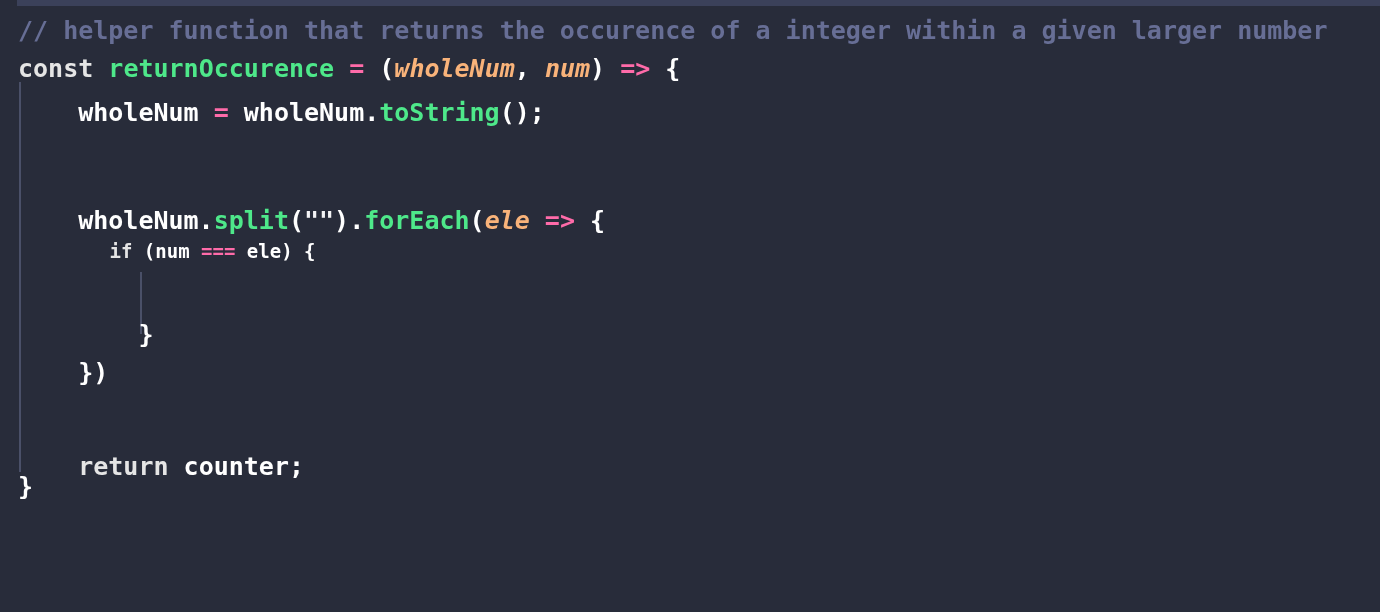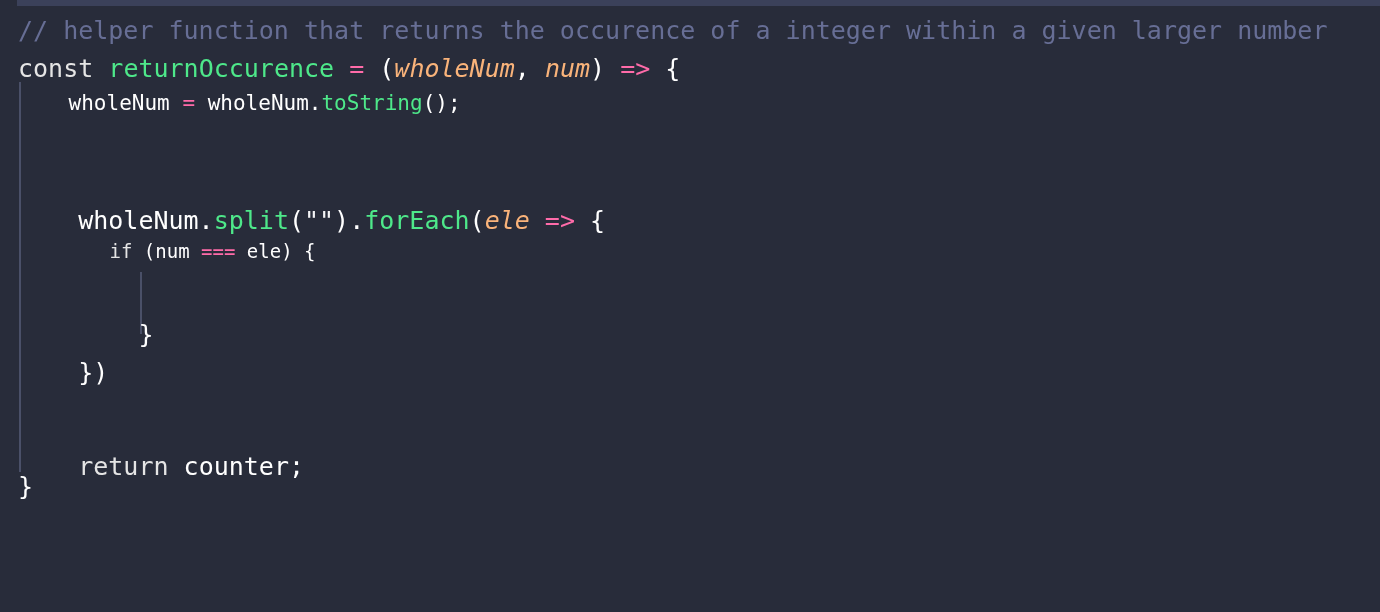--- a/index.html
+++ b/index.html
@@ -14,20 +14,21 @@
     overflow: hidden;
     font-family: "DejaVu Sans Mono", "Liberation Mono", monospace;
   }
 
   #editor {
     position: relative;
     width: 1380px;
     height: 548px;
     background: #282c3a;
     overflow: hidden;
+    font-weight: bold;
   }
 
   
   #top-scrollbar {
     position: absolute;
     left: 17px;
     top: 0px;
     width: 1363px;
     height: 6px;
     background: #3b415a;
@@ -76,21 +77,21 @@
 
 <div id="editor" style="background: rgb(40, 44, 58);">
 
   <div id="top-scrollbar" style="background: rgb(59, 65, 90);"></div>
 
   <div id="code-surface">
       <div class="indent-guide" style="left: 19px; top: 76px; height: 390px; background: rgb(74, 80, 104);"></div>
       <div class="indent-guide" style="left: 140px; top: 266px; height: 62px; background: rgb(74, 80, 104);"></div>
       <div class="code-line" style="top: 6px; font-size: 25px; line-height: 38px;"><span class="tok-comment">// helper function that returns the occurence of a integer within a given larger number</span></div>
       <div class="code-line" style="top: 44px; font-size: 25px; line-height: 38px;"><span class="tok-keyword">const</span><span class="tok-plain"> </span><span class="tok-func">returnOccurence</span><span class="tok-plain"> </span><span class="tok-operator">=</span><span class="tok-punct"> (</span><span class="tok-param">wholeNum</span><span class="tok-punct">, </span><span class="tok-param">num</span><span class="tok-punct">) </span><span class="tok-operator">=&gt;</span><span class="tok-punct"> {</span></div>
-      <div class="code-line" style="top: 78px; font-size: 21px; line-height: 38px;"><span class="tok-plain">    wholeNum </span><span class="tok-operator">=</span><span class="tok-plain"> wholeNum.</span><span class="tok-method">toString</span><span class="tok-punct">();</span></div>
+      <div class="code-line" style="top: 88px; font-size: 25px; line-height: 38px;"><span class="tok-plain">    wholeNum </span><span class="tok-operator">=</span><span class="tok-plain"> wholeNum.</span><span class="tok-method">toString</span><span class="tok-punct">();</span></div>
       <div class="code-line" style="top: 196px; font-size: 25px; line-height: 38px;"><span class="tok-plain">    wholeNum.</span><span class="tok-method">split</span><span class="tok-punct">(</span><span class="tok-string">""</span><span class="tok-punct">).</span><span class="tok-method">forEach</span><span class="tok-punct">(</span><span class="tok-param">ele</span><span class="tok-plain"> </span><span class="tok-operator">=&gt;</span><span class="tok-punct"> {</span></div>
       <div class="code-line" style="top: 226px; font-size: 19px; line-height: 38px;"><span class="tok-plain">        </span><span class="tok-keyword">if</span><span class="tok-plain"> (num </span><span class="tok-operator">===</span><span class="tok-plain"> ele) {</span></div>
       <div class="code-line" style="top: 310px; font-size: 25px; line-height: 38px;"><span class="tok-punct">        }</span></div>
       <div class="code-line" style="top: 348px; font-size: 25px; line-height: 38px;"><span class="tok-punct">    })</span></div>
       <div class="code-line" style="top: 386px; font-size: 25px; line-height: 38px;">&nbsp;</div>
       <div class="code-line" style="top: 442px; font-size: 25px; line-height: 38px;"><span class="tok-plain">    </span><span class="tok-keyword">return</span><span class="tok-plain"> counter;</span></div>
       <div class="code-line" style="top: 462px; font-size: 25px; line-height: 38px;"><span class="tok-punct">}</span></div>
       <div class="code-line" style="top: 500px; font-size: 25px; line-height: 38px;">&nbsp;</div>
     </div>
 

